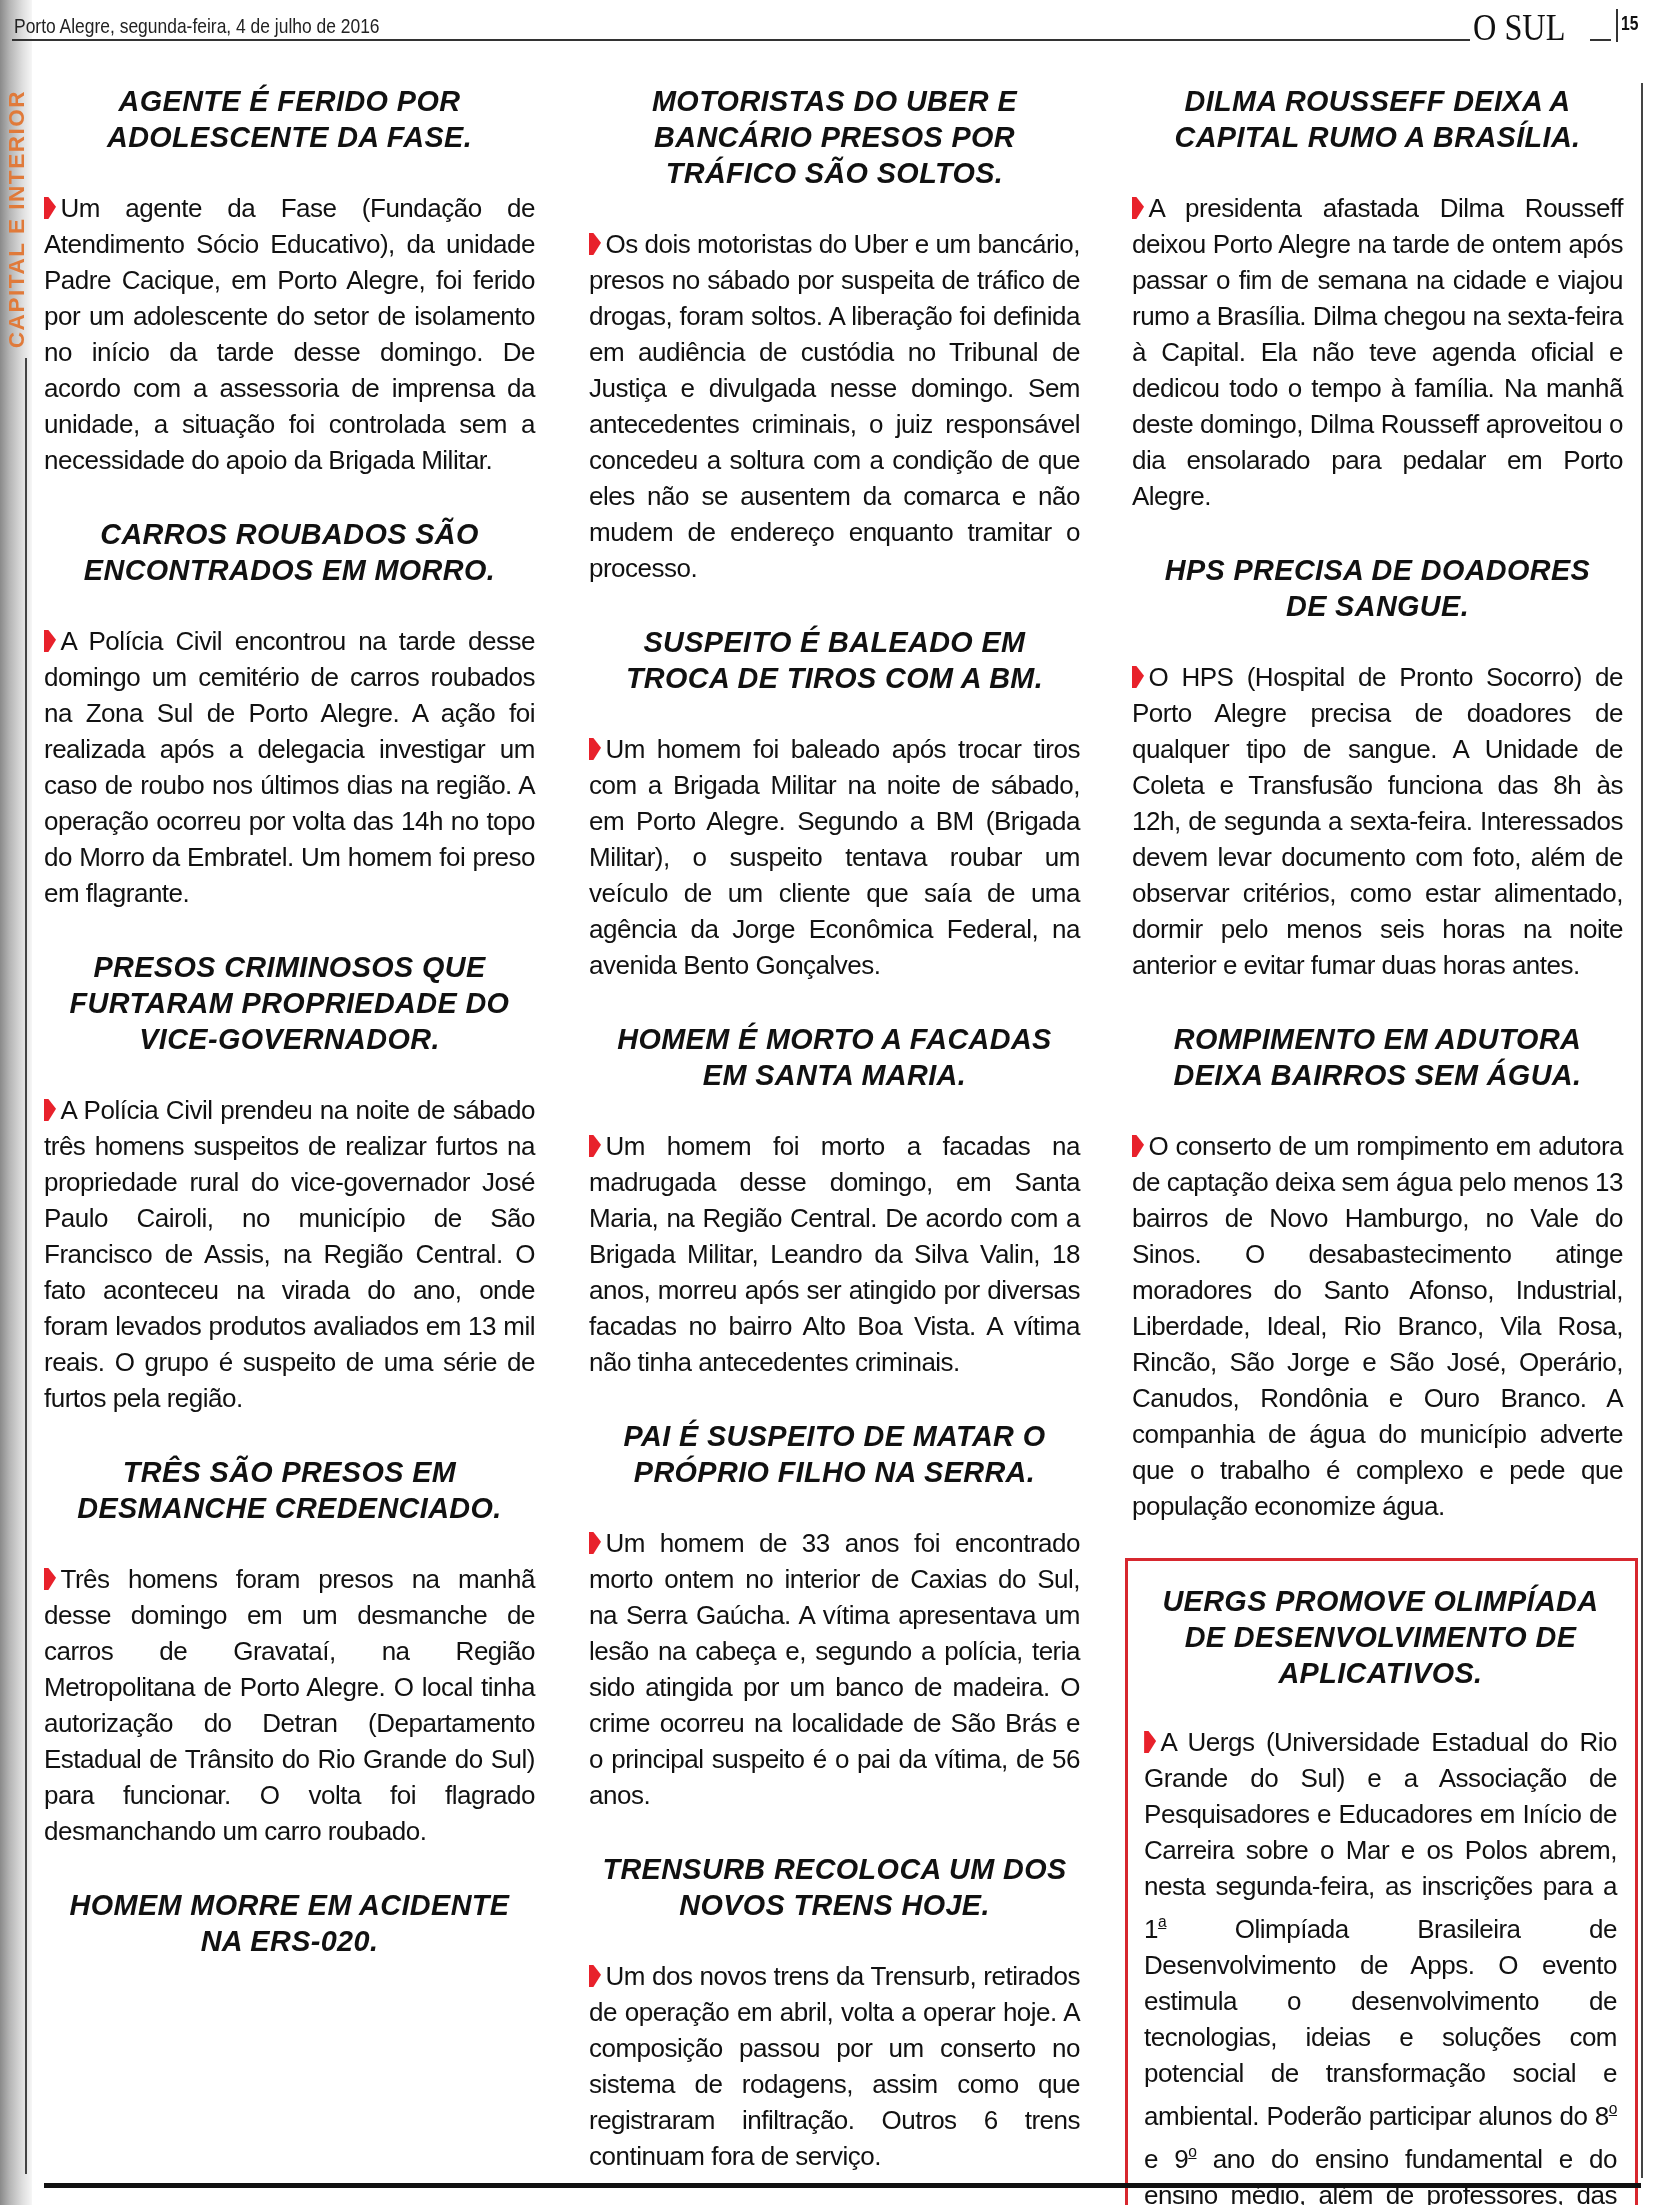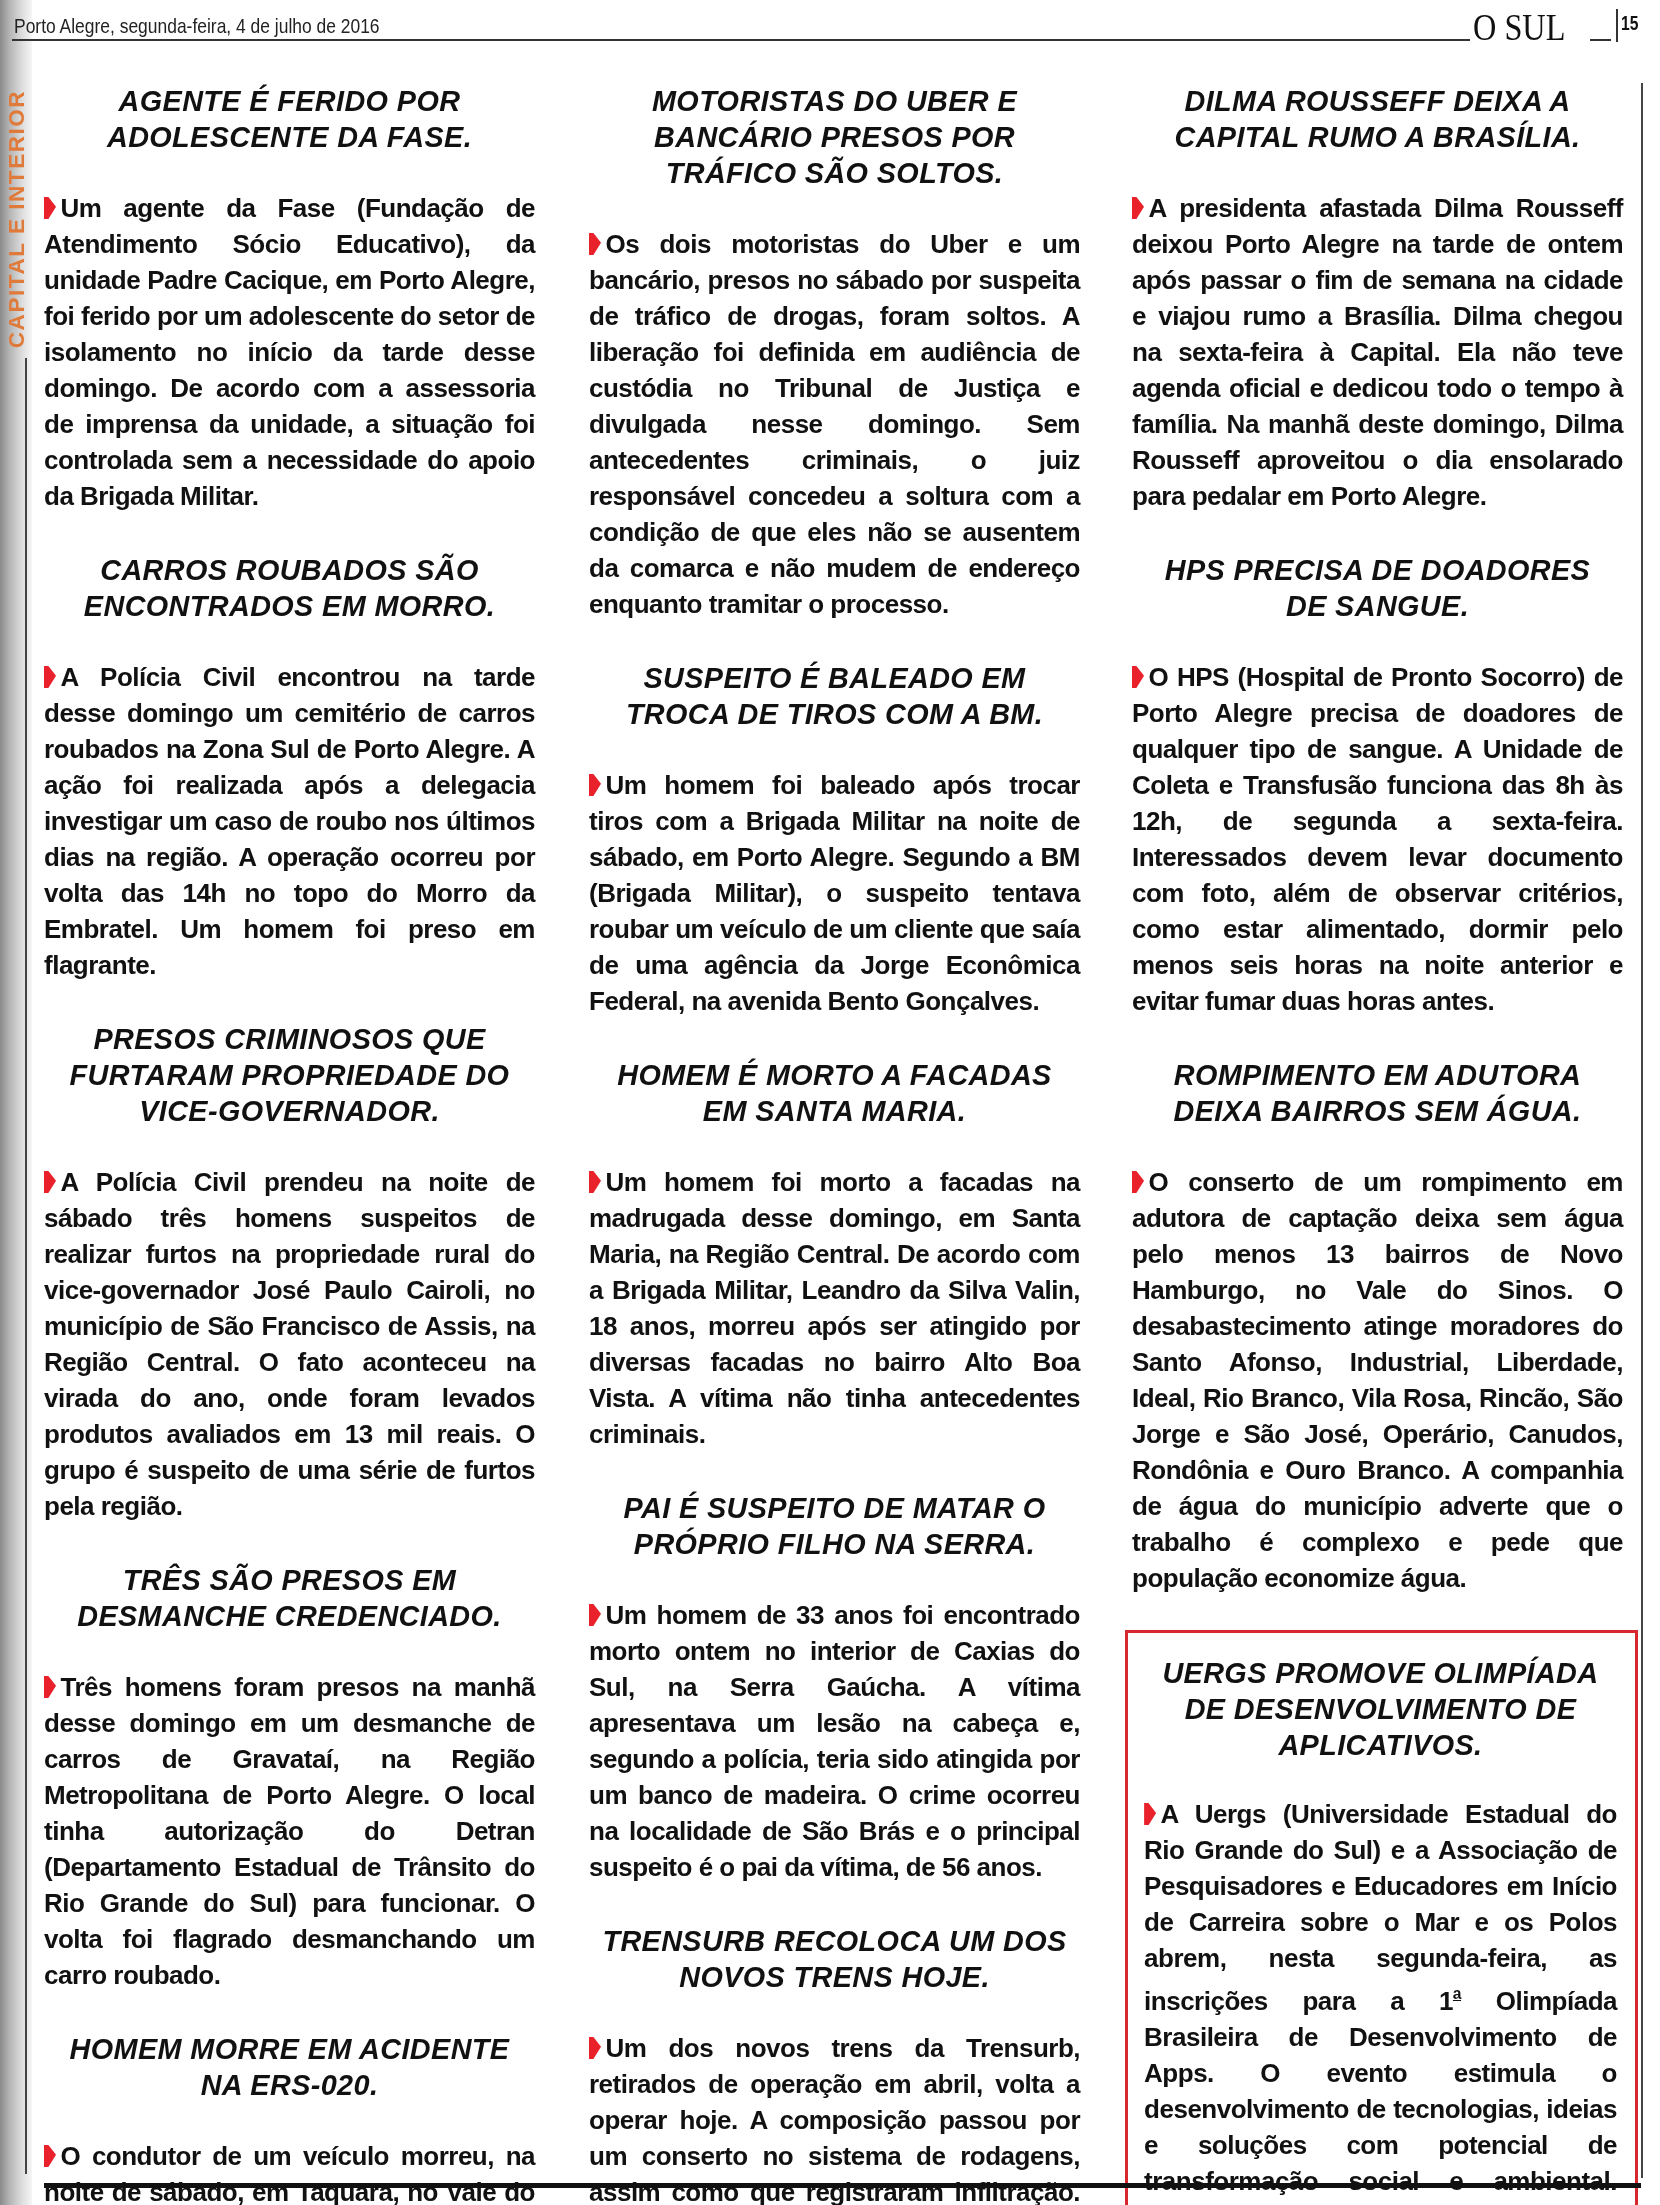--- a/index.html
+++ b/index.html
@@ -59,21 +59,20 @@
   .col3 { left: 1132px; width: 491px; }
   .article { margin: 0 0 0 0; }
   .headline {
     font-weight: 900; font-style: italic; text-transform: uppercase; text-align: center;
     font-size: 30px; line-height: 36px; margin: 0 0 35px 0; letter-spacing: 0.4px;
     transform: scaleX(0.96);
   }
   .body {
     font-size: 26px; line-height: 36px; text-align: justify; margin: 0 0 38px 0;
     letter-spacing: -0.5px;
-    font-weight: bold;
   }
   .bullet {
     display: inline-block; width: 12px; height: 22.6px; margin-right: 4.5px; vertical-align: -2.3px;
     background: #e8212b;
     clip-path: polygon(0 0, 35% 0, 100% 45%, 35% 100%, 0 100%);
   }
   .highlight-box {
     border: 3px solid #d7282f; padding: 22.6px 18px 21px 16.6px; margin: -4.5px -15px 0 -7.5px;
   }
   .highlight-box .headline { margin-bottom: 33px; }
@@ -112,21 +111,20 @@
   <div class="article">
     <div class="headline">PRESOS CRIMINOSOS QUE FURTARAM PROPRIEDADE DO VICE-GOVERNADOR.</div>
     <div class="body"><span class="bullet"></span><span>A Polícia Civil prendeu na noite de sábado três homens suspeitos de realizar furtos na propriedade rural do vice-governador José Paulo Cairoli, no município de São Francisco de Assis, na Região Central. O fato aconteceu na virada do ano, onde foram levados produtos avaliados em 13 mil reais. O grupo é suspeito de uma série de furtos pela região.</span></div>
   </div>
   <div class="article">
     <div class="headline">TRÊS SÃO PRESOS EM DESMANCHE CREDENCIADO.</div>
     <div class="body"><span class="bullet"></span><span>Três homens foram presos na manhã desse domingo em um desmanche de carros de Gravataí, na Região Metropolitana de Porto Alegre. O local tinha autorização do Detran (Departamento Estadual de Trânsito do Rio Grande do Sul) para funcionar. O volta foi flagrado desmanchando um carro roubado.</span></div>
   </div>
   <div class="article">
     <div class="headline">HOMEM MORRE EM ACIDENTE NA ERS-020.</div>
-    <div class="body"><span class="bullet"></span><span>O condutor de um veículo morreu, na noite de sábado, em Taquara, no Vale do Paranhana, após colidir com uma van e um ônibus que vinham no sentido contrário, na ERS-020.</span></div>
   </div>
 </div>
 
 <div class="col col2">
   <div class="article">
     <div class="headline">MOTORISTAS DO UBER E BANCÁRIO PRESOS POR TRÁFICO SÃO SOLTOS.</div>
     <div class="body"><span class="bullet"></span><span>Os dois motoristas do Uber e um bancário, presos no sábado por suspeita de tráfico de drogas, foram soltos. A liberação foi definida em audiência de custódia no Tribunal de Justiça e divulgada nesse domingo. Sem antecedentes criminais, o juiz responsável concedeu a soltura com a condição de que eles não se ausentem da comarca e não mudem de endereço enquanto tramitar o processo.</span></div>
   </div>
   <div class="article">
     <div class="headline">SUSPEITO É BALEADO EM TROCA DE TIROS COM A BM.</div>

